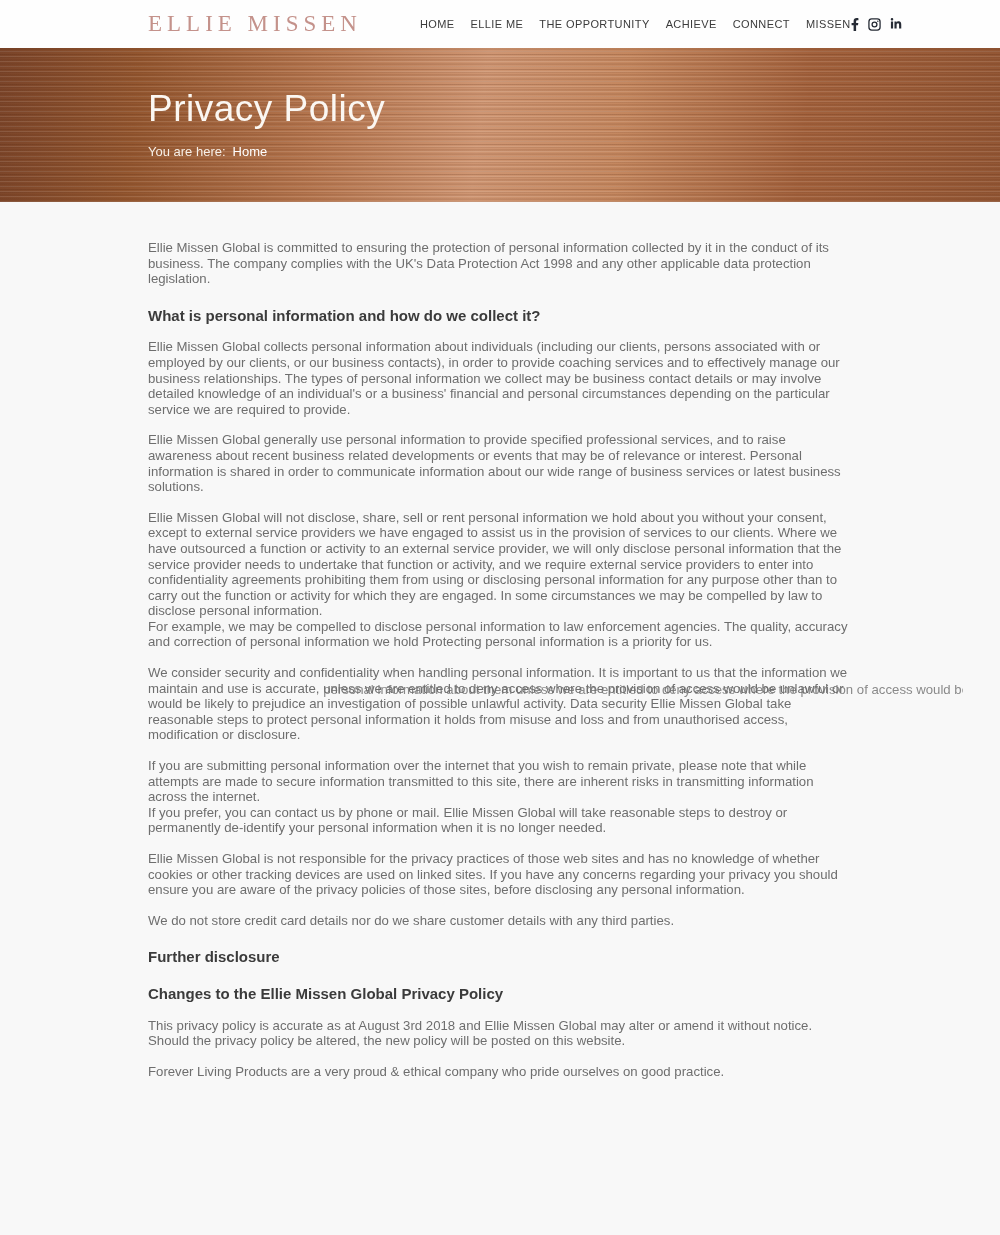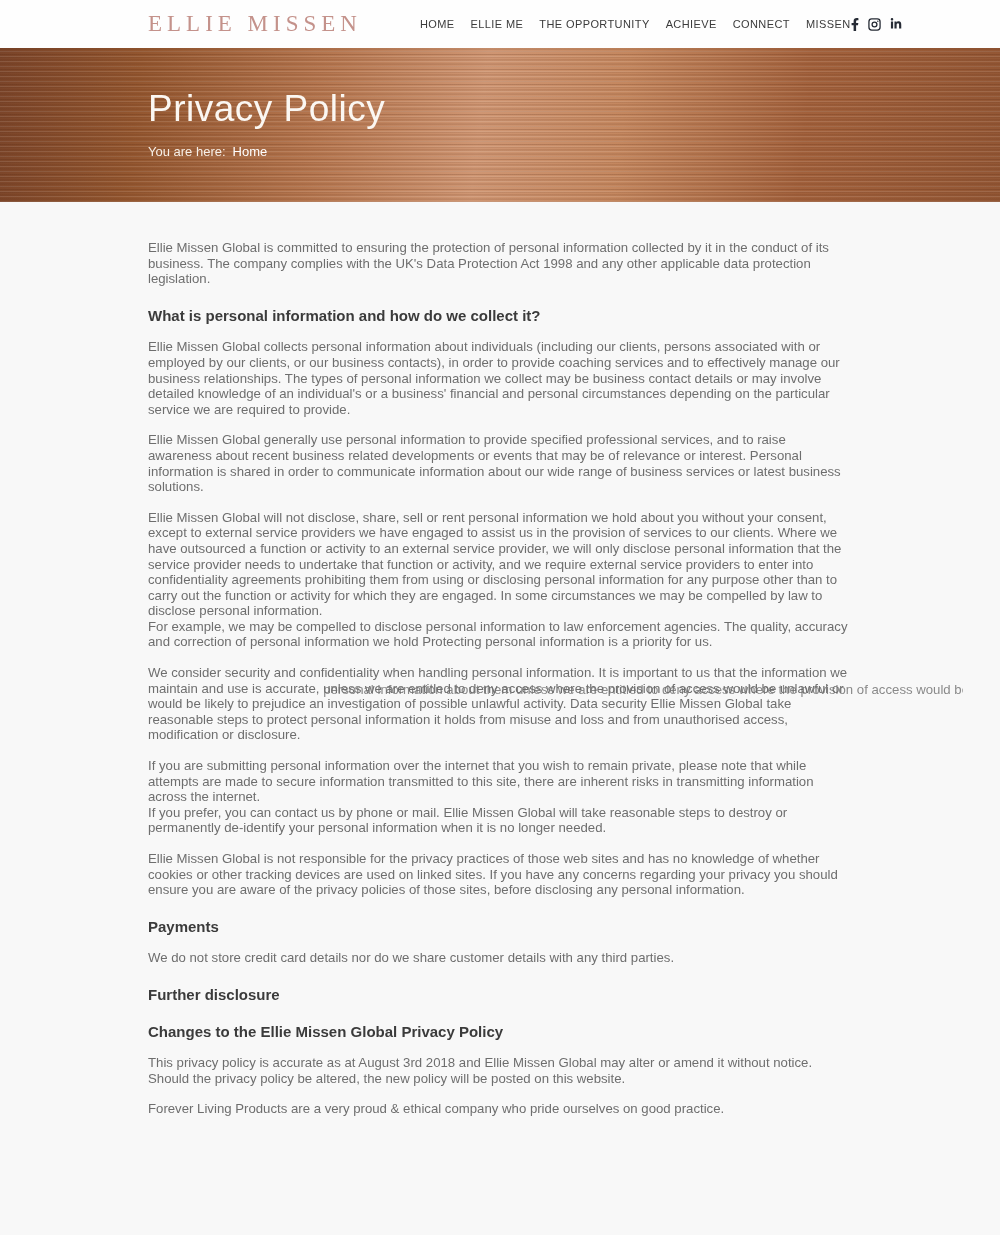--- a/index.html
+++ b/index.html
@@ -100,20 +100,19 @@
 <main>
   <div class="content-col">
       <p class="para">Ellie Missen Global is committed to ensuring the protection of personal information collected by it in the conduct of its business. The company complies with the UK's Data Protection Act 1998 and any other applicable data protection legislation.</p>
       <p class="head">What is personal information and how do we collect it?</p>
       <p class="para">Ellie Missen Global collects personal information about individuals (including our clients, persons associated with or employed by our clients, or our business contacts), in order to provide coaching services and to effectively manage our business relationships. The types of personal information we collect may be business contact details or may involve detailed knowledge of an individual's or a business' financial and personal circumstances depending on the particular service we are required to provide.</p>
       <p class="para">Ellie Missen Global generally use personal information to provide specified professional services, and to raise awareness about recent business related developments or events that may be of relevance or interest. Personal information is shared in order to communicate information about our wide range of business services or latest business solutions.</p>
       <p class="para">Ellie Missen Global will not disclose, share, sell or rent personal information we hold about you without your consent, except to external service providers we have engaged to assist us in the provision of services to our clients. Where we have outsourced a function or activity to an external service provider, we will only disclose personal information that the service provider needs to undertake that function or activity, and we require external service providers to enter into confidentiality agreements prohibiting them from using or disclosing personal information for any purpose other than to carry out the function or activity for which they are engaged. In some circumstances we may be compelled by law to disclose personal information.<br>For example, we may be compelled to disclose personal information to law enforcement agencies. The quality, accuracy and correction of personal information we hold Protecting personal information is a priority for us.</p>
       <p class="para">We consider security and confidentiality when handling personal information. It is important to us that the information we maintain and use is accurate, <span class="glitch"><span class="ghost">personal information about them unless we are entitled to deny access where the provision of access would be unlawful or</span>unless we are entitled to deny access where the provision of access would be unlawful or would be likely to prejudice an</span> investigation of possible unlawful activity. Data security Ellie Missen Global take reasonable steps to protect personal information it holds from misuse and loss and from unauthorised access, modification or disclosure.</p>
       <p class="para">If you are submitting personal information over the internet that you wish to remain private, please note that while attempts are made to secure information transmitted to this site, there are inherent risks in transmitting information across the internet.<br>If you prefer, you can contact us by phone or mail. Ellie Missen Global will take reasonable steps to destroy or permanently de-identify your personal information when it is no longer needed.</p>
       <p class="para">Ellie Missen Global is not responsible for the privacy practices of those web sites and has no knowledge of whether cookies or other tracking devices are used on linked sites. If you have any concerns regarding your privacy you should ensure you are aware of the privacy policies of those sites, before disclosing any personal information.</p>
-      <p class="head">Payments</p>
       <p class="para">We do not store credit card details nor do we share customer details with any third parties.</p>
       <p class="head">Further disclosure</p>
       <p class="head">Changes to the Ellie Missen Global Privacy Policy</p>
       <p class="para">This privacy policy is accurate as at August 3rd 2018 and Ellie Missen Global may alter or amend it without notice. Should the privacy policy be altered, the new policy will be posted on this website.</p>
       <p class="para">Forever Living Products are a very proud &amp; ethical company who pride ourselves on good practice.</p>
     </div>
 </main>
 
 </body></html>

